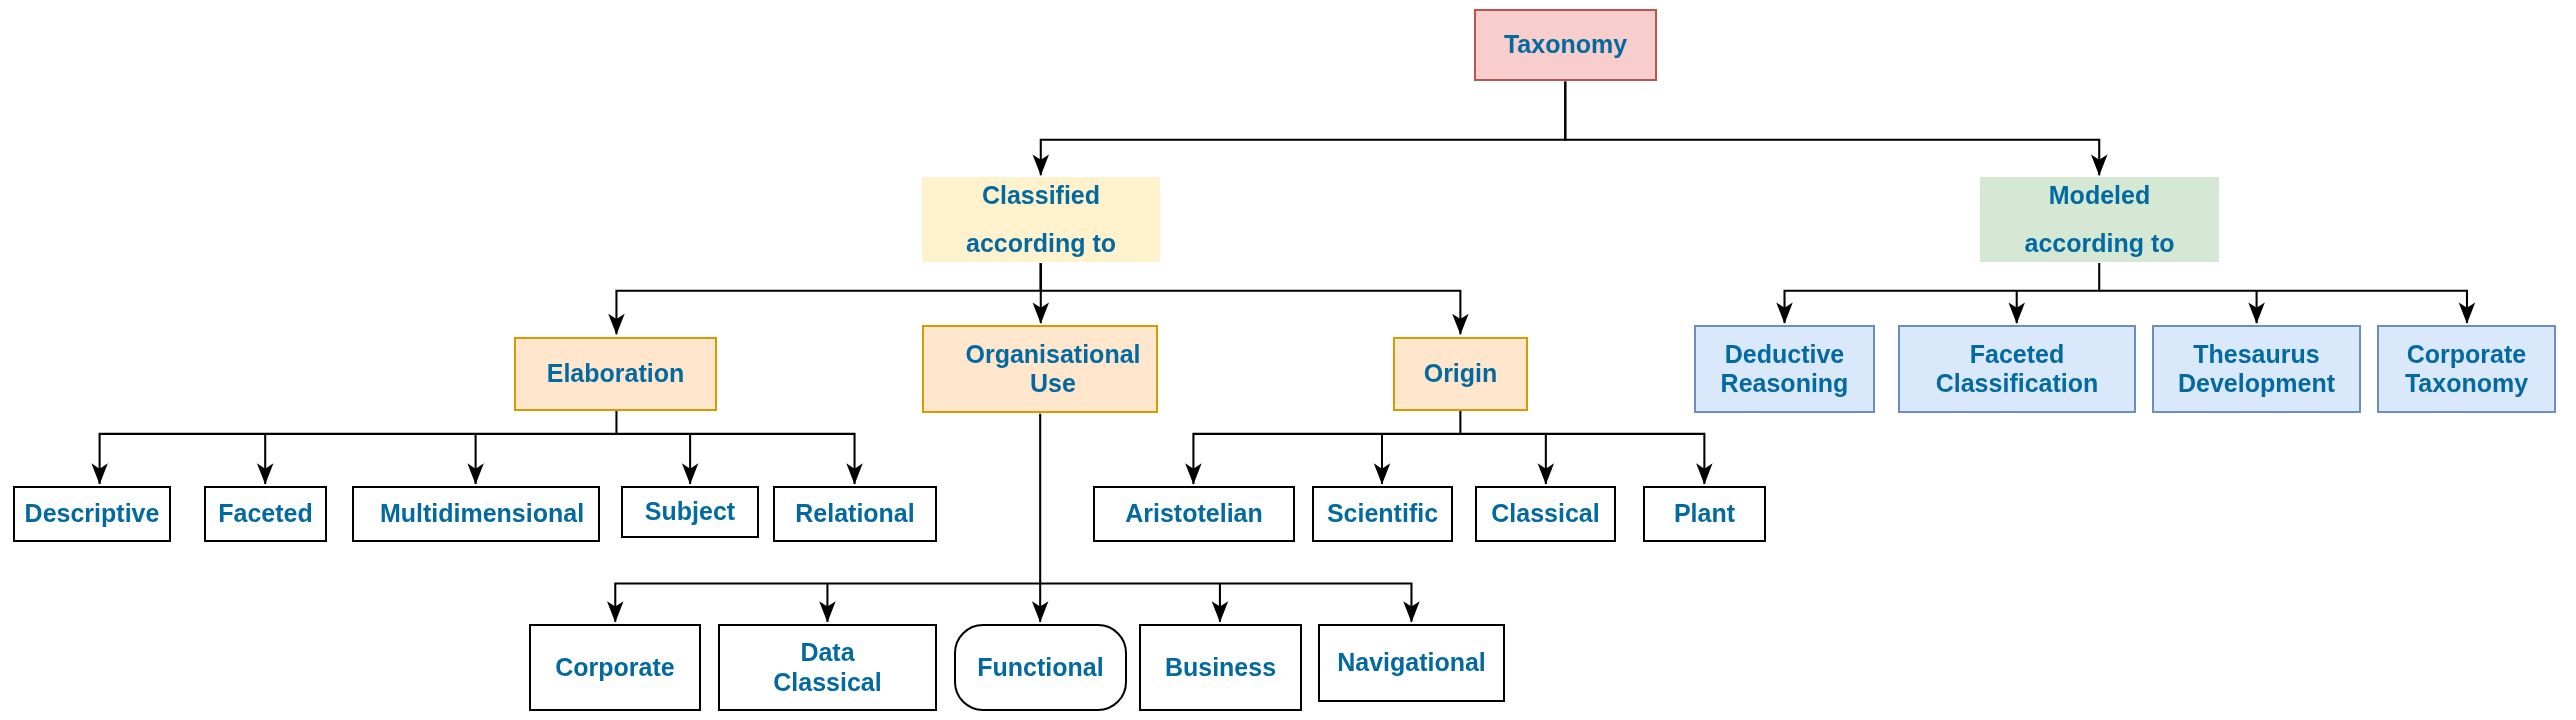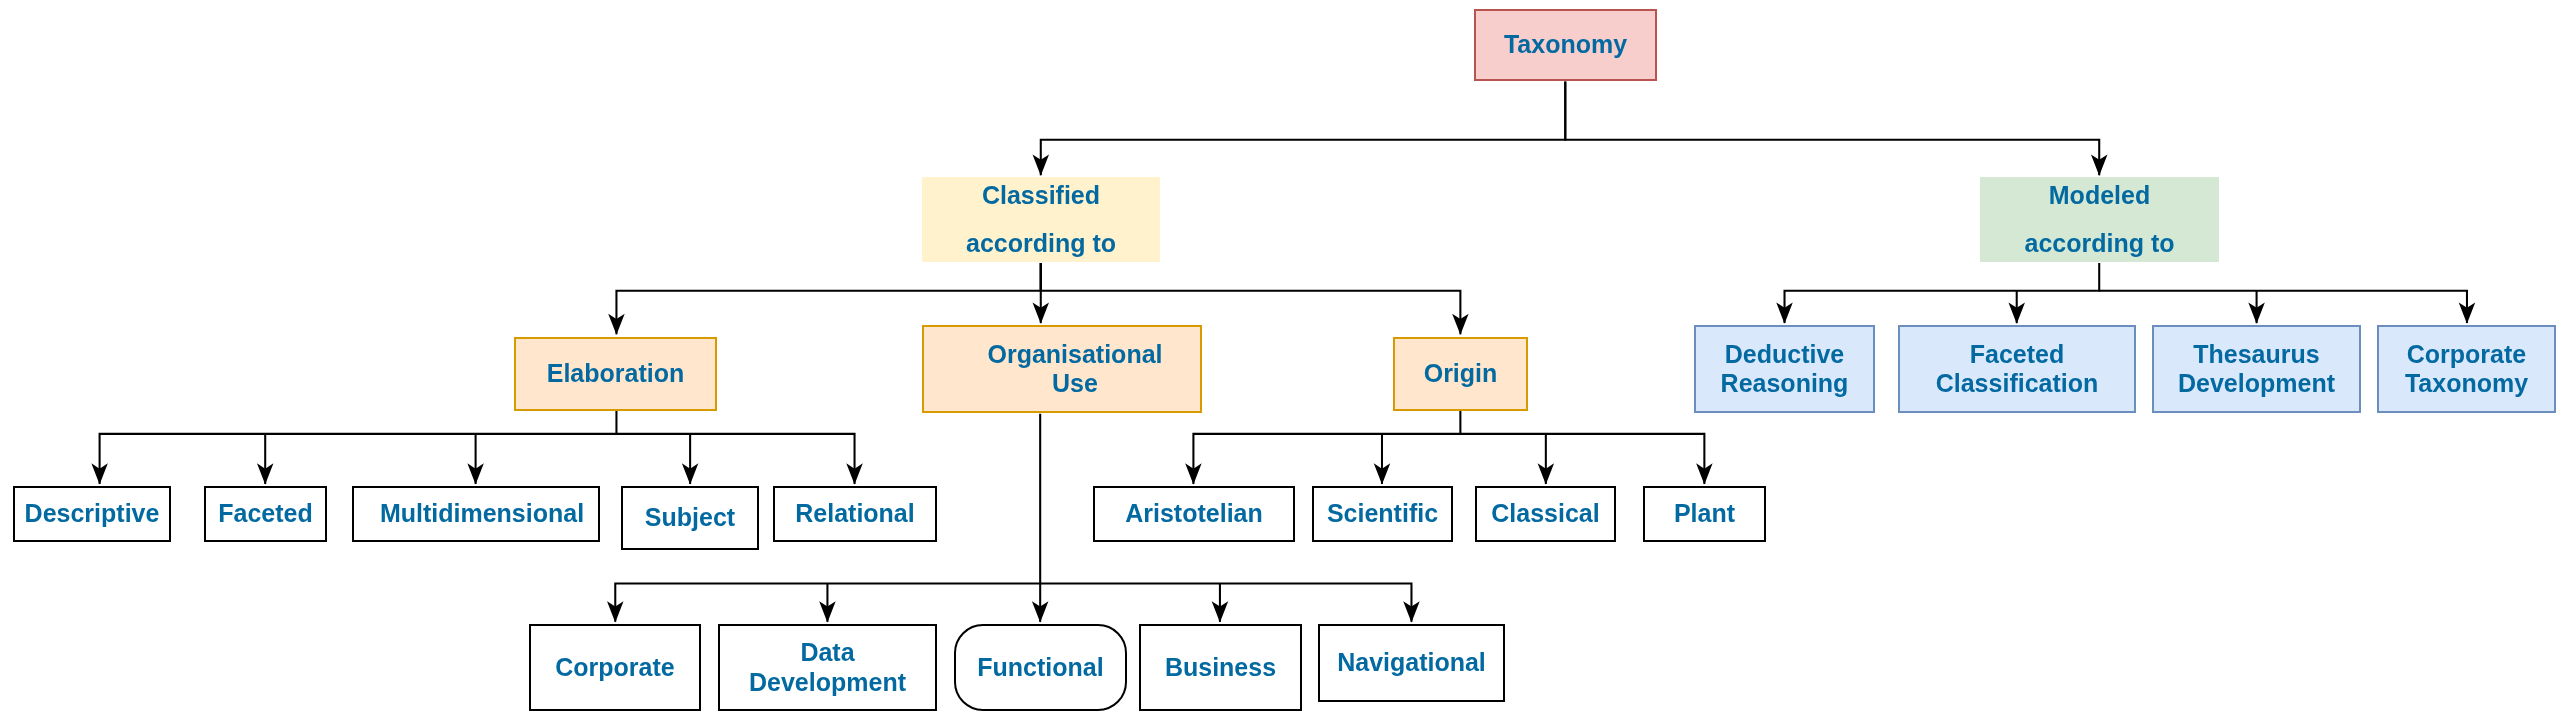--- a/index.html
+++ b/index.html
@@ -111,38 +111,38 @@
     <span class="subtitle">according to</span>
   </div>
   <div class="node branch-node branch-green" style="left:1980px; top:177px; width:239px; height:85px;">
     <span class="title">Modeled</span>
     <span class="subtitle">according to</span>
   </div>
 
   <div class="node cat-node" style="left:514px; top:337px; width:203px; height:74px;">
     <span>Elaboration</span>
   </div>
-  <div class="node cat-node" style="left:922px; top:325px; width:280px; height:88px;padding-left:26px;">
+  <div class="node cat-node" style="left:922px; top:325px; width:236px; height:88px;padding-left:26px;">
     <span>Organisational
 Use</span>
   </div>
   <div class="node cat-node" style="left:1393px; top:337px; width:135px; height:74px;">
     <span>Origin</span>
   </div>
 
   <div class="node leaf-node" style="left:13px; top:486px; width:158px; height:56px;">
     <span>Descriptive</span>
   </div>
   <div class="node leaf-node" style="left:204px; top:486px; width:123px; height:56px;">
     <span>Faceted</span>
   </div>
   <div class="node leaf-node" style="left:352px; top:486px; width:248px; height:56px;padding-left:12px;">
     <span>Multidimensional</span>
   </div>
-  <div class="node leaf-node" style="left:621px; top:486px; width:138px; height:64px;">
+  <div class="node leaf-node" style="left:621px; top:486px; width:138px; height:52px;">
     <span>Subject</span>
   </div>
   <div class="node leaf-node" style="left:773px; top:486px; width:164px; height:56px;">
     <span>Relational</span>
   </div>
 
   <div class="node leaf-node" style="left:1093px; top:486px; width:202px; height:56px;">
     <span>Aristotelian</span>
   </div>
   <div class="node leaf-node" style="left:1312px; top:486px; width:141px; height:56px;">
@@ -153,21 +153,21 @@
   </div>
   <div class="node leaf-node" style="left:1643px; top:486px; width:123px; height:56px;">
     <span>Plant</span>
   </div>
 
   <div class="node leaf-node" style="left:529px; top:624px; width:172px; height:87px;">
     <span>Corporate</span>
   </div>
   <div class="node leaf-node" style="left:718px; top:624px; width:219px; height:87px;">
     <span>Data
-Development</span>
+Classical</span>
   </div>
   <div class="node leaf-node" style="left:954px; top:624px; width:173px; height:87px;border-radius:29px;">
     <span>Functional</span>
   </div>
   <div class="node leaf-node" style="left:1139px; top:624px; width:163px; height:87px;">
     <span>Business</span>
   </div>
   <div class="node leaf-node" style="left:1318px; top:624px; width:187px; height:78px;">
     <span>Navigational</span>
   </div>

